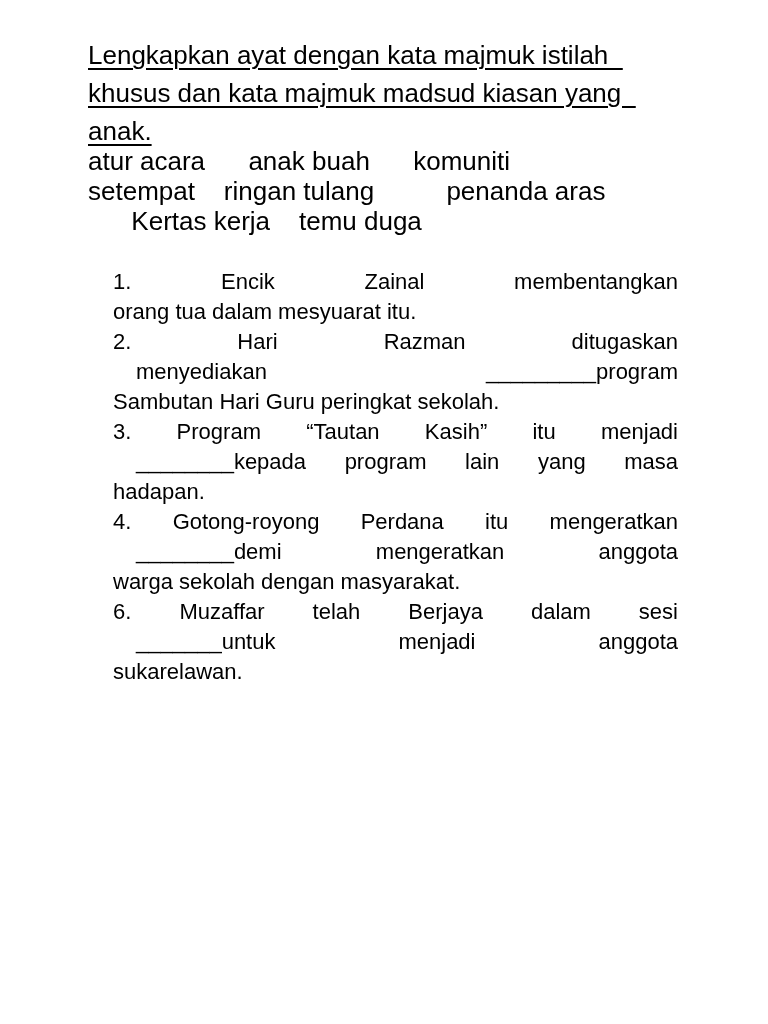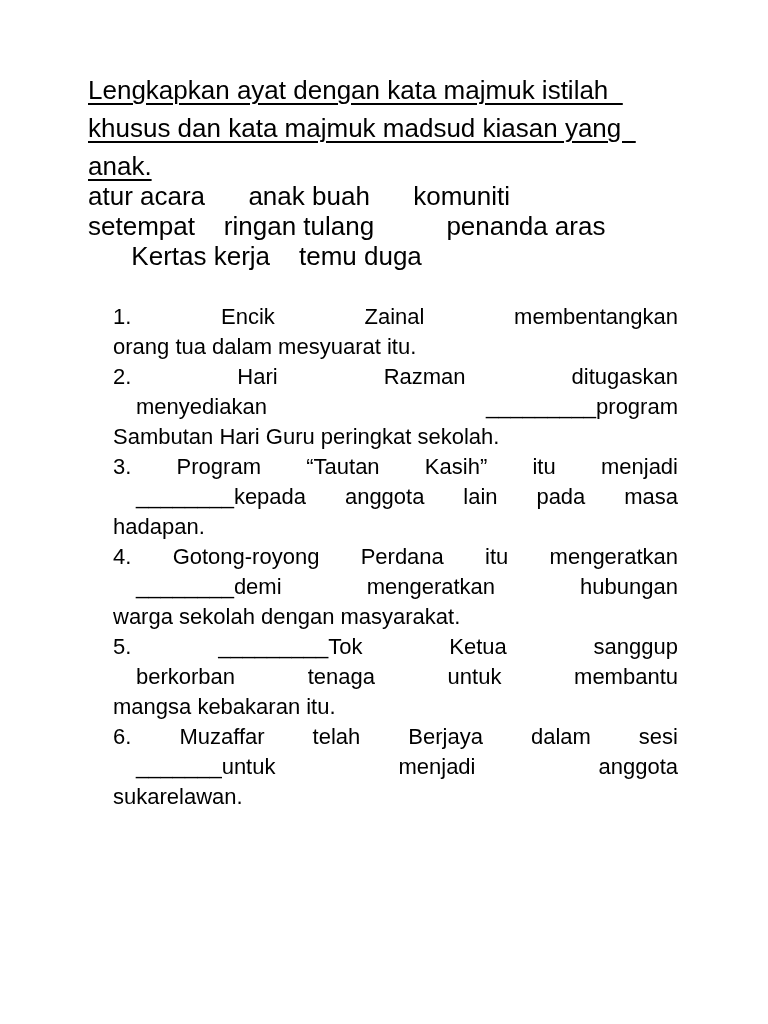--- a/index.html
+++ b/index.html
@@ -5,21 +5,21 @@
   html, body {
     margin: 0;
     padding: 0;
     background: #ffffff;
   }
   .page {
     position: relative;
     width: 768px;
     height: 993px;
     box-sizing: border-box;
-    padding: 71px 90px 0 88px;
+    padding: 36px 90px 0 88px;
     background: #ffffff;
     color: #000000;
     font-family: "Liberation Sans", "DejaVu Sans", sans-serif;
     overflow: hidden;
   }
   .title {
     font-size: 26px;
     line-height: 38px;
   }
   .title-line {
@@ -81,35 +81,30 @@
     </div>
 
     <div class="item">
       <div class="line first"><span class="num">2.</span> <span>Hari Razman ditugaskan</span></div>
       <div class="line mid">menyediakan _________program</div>
       <div class="line last">Sambutan Hari Guru peringkat sekolah.</div>
     </div>
 
     <div class="item">
       <div class="line first"><span class="num">3.</span> <span>Program “Tautan Kasih” itu menjadi</span></div>
-      <div class="line mid">________kepada anggota lain pada masa</div>
+      <div class="line mid">________kepada program lain yang masa</div>
       <div class="line last">hadapan.</div>
     </div>
 
     <div class="item">
       <div class="line first"><span class="num">4.</span> <span>Gotong-royong Perdana itu mengeratkan</span></div>
-      <div class="line mid">________demi mengeratkan hubungan</div>
+      <div class="line mid">________demi mengeratkan anggota</div>
       <div class="line last">warga sekolah dengan masyarakat.</div>
     </div>
 
-    <div class="item">
-      <div class="line first"><span class="num">5.</span> <span>_________Tok Ketua sanggup</span></div>
-      <div class="line mid">berkorban tenaga untuk membantu</div>
-      <div class="line last">mangsa kebakaran itu.</div>
-    </div>
 
     <div class="item">
       <div class="line first"><span class="num">6.</span> <span>Muzaffar telah Berjaya dalam sesi</span></div>
       <div class="line mid">_______untuk menjadi anggota</div>
       <div class="line last">sukarelawan.</div>
     </div>
 
 
   </div>
 </div>

